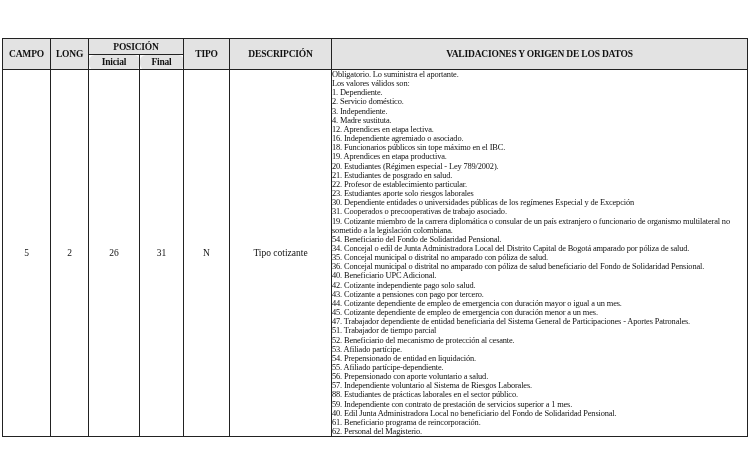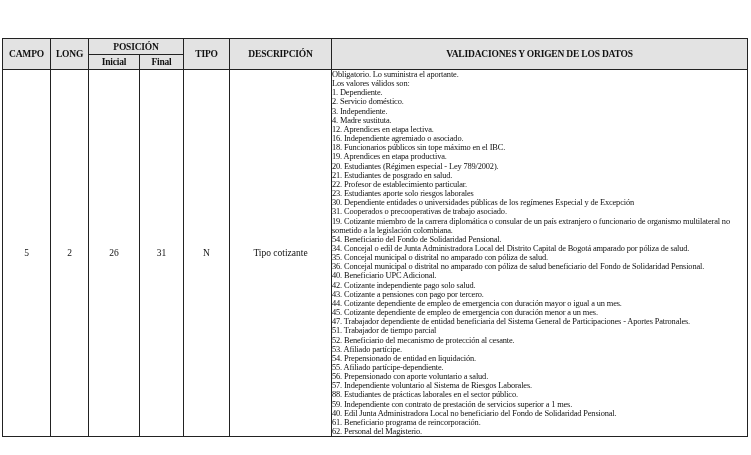--- a/index.html
+++ b/index.html
@@ -19,21 +19,21 @@
   }
   table.spec th {
     background: #e3e3e3;
     font-weight: bold;
     font-size: 9.5px;
     text-align: center;
     vertical-align: middle;
     letter-spacing: -0.2px;
   }
   th.h-top { height: 15px; }
-  th.h-sub { height: 14px; }
+  th.h-sub { height: 14px; border-radius: 6px; }
   td.center {
     text-align: center; vertical-align: middle;
     font-size: 9.5px;
   }
   td.validations {
     vertical-align: top;
     font-size: 8.4px;
     line-height: 9.15px;
     padding: 2px 3px 1px 3px;
     letter-spacing: -0.15px;

